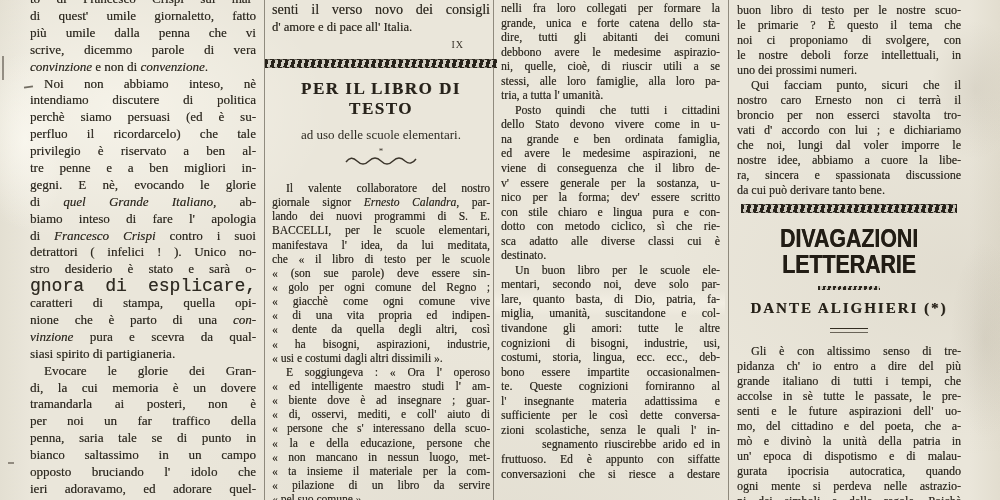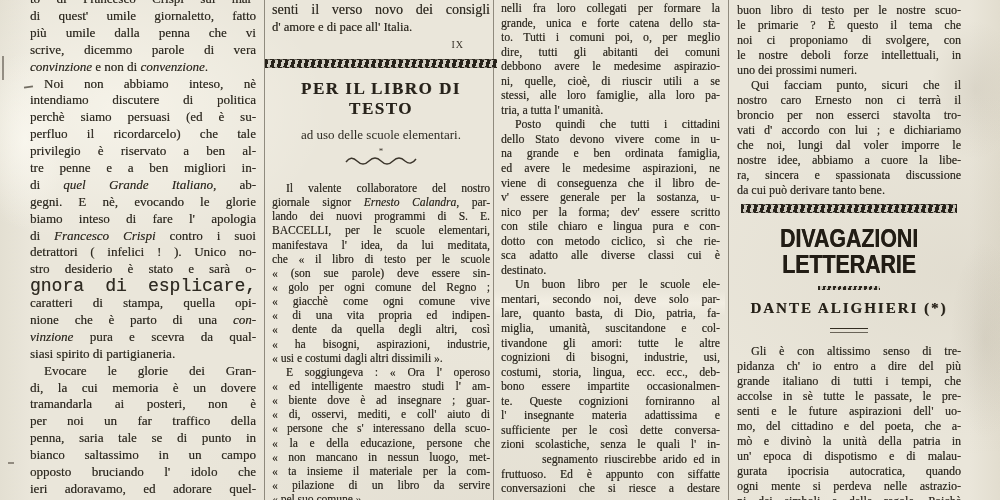--- a/index.html
+++ b/index.html
@@ -83,22 +83,22 @@
         <div class="ln" style="font-size: 13px; line-height: 16.9px; height: 16.9px;"><span class="inner"><span>di quest' umile giornaletto, fatto</span></span></div>
         <div class="ln" style="font-size: 13px; line-height: 16.9px; height: 16.9px;"><span class="inner"><span>più umile dalla penna che vi</span></span></div>
         <div class="ln" style="font-size: 13px; line-height: 16.9px; height: 16.9px;"><span class="inner"><span>scrive, dicemmo parole di vera</span></span></div>
         <div class="ln end" style="font-size: 13px; line-height: 16.9px; height: 16.9px;"><span class="inner"><i>convinzione</i><span> e non di </span><i>convenzione</i><span>.</span></span></div>
         <div class="ln ind" style="font-size: 13px; line-height: 16.9px; height: 16.9px;"><span class="inner"><span>Noi non abbiamo inteso, nè</span></span></div>
         <div class="ln" style="font-size: 13px; line-height: 16.9px; height: 16.9px;"><span class="inner"><span>intendiamo discutere di politica</span></span></div>
         <div class="ln" style="font-size: 13px; line-height: 16.9px; height: 16.9px;"><span class="inner"><span>perchè siamo persuasi (ed è su-</span></span></div>
         <div class="ln" style="font-size: 13px; line-height: 16.9px; height: 16.9px;"><span class="inner"><span>perfluo il ricordarcelo) che tale</span></span></div>
         <div class="ln" style="font-size: 13px; line-height: 16.9px; height: 16.9px;"><span class="inner"><span>privilegio è riservato a ben al-</span></span></div>
         <div class="ln" style="font-size: 13px; line-height: 16.9px; height: 16.9px;"><span class="inner"><span>tre penne e a ben migliori in-</span></span></div>
+        <div class="ln" style="font-size: 13px; line-height: 16.9px; height: 16.9px;"><span class="inner"><span>gegni. E nè, evocando le glorie</span></span></div>
         <div class="ln" style="font-size: 13px; line-height: 16.9px; height: 16.9px;"><span class="inner"><span>di </span><i>quel Grande Italiano</i><span>, ab-</span></span></div>
-        <div class="ln" style="font-size: 13px; line-height: 16.9px; height: 16.9px;"><span class="inner"><span>gegni. E nè, evocando le glorie</span></span></div>
         <div class="ln" style="font-size: 13px; line-height: 16.9px; height: 16.9px;"><span class="inner"><span>biamo inteso di fare l' apologia</span></span></div>
         <div class="ln" style="font-size: 13px; line-height: 16.9px; height: 16.9px;"><span class="inner"><span>di </span><i>Francesco Crispi</i><span> contro i suoi</span></span></div>
         <div class="ln" style="font-size: 13px; line-height: 16.9px; height: 16.9px;"><span class="inner"><span>detrattori ( infelici ! ). Unico no-</span></span></div>
         <div class="ln" style="font-size: 13px; line-height: 16.9px; height: 16.9px;"><span class="inner"><span>stro desiderio è stato e sarà o-</span></span></div>
         <div class="ln" style="font-size: 18px; line-height: 16.9px; height: 16.9px; font-family: Liberation Mono, monospace;"><span class="inner"><span>gnora di esplicare, fissandola in</span></span></div>
         <div class="ln" style="font-size: 13px; line-height: 16.9px; height: 16.9px;"><span class="inner"><span>caratteri di stampa, quella opi-</span></span></div>
         <div class="ln" style="font-size: 13px; line-height: 16.9px; height: 16.9px;"><span class="inner"><span>nione che è parto di una </span><i>con-</i></span></div>
         <div class="ln" style="font-size: 13px; line-height: 16.9px; height: 16.9px;"><span class="inner"><i>vinzione</i><span> pura e scevra da qual-</span></span></div>
         <div class="ln end" style="font-size: 13px; line-height: 16.9px; height: 16.9px;"><span class="inner"><span>siasi spirito di partigianeria.</span></span></div>
         <div class="ln ind" style="font-size: 13px; line-height: 16.9px; height: 16.9px;"><span class="inner"><span>Evocare le glorie dei Gran-</span></span></div>
@@ -149,21 +149,20 @@
         <div class="ln" style="font-size: 11.5px; line-height: 14.15px; height: 14.15px;"><span class="inner"><span>« non mancano in nessun luogo, met-</span></span></div>
         <div class="ln" style="font-size: 11.5px; line-height: 14.15px; height: 14.15px;"><span class="inner"><span>« ta insieme il materiale per la com-</span></span></div>
         <div class="ln" style="font-size: 11.5px; line-height: 14.15px; height: 14.15px;"><span class="inner"><span>« pilazione di un libro da servire</span></span></div>
         <div class="ln end" style="font-size: 11.5px; line-height: 14.15px; height: 14.15px;"><span class="inner"><span>« pel suo comune ».</span></span></div>
       </div>
     </div>
     <div class="col" style="left: 501px; width: 219px;">
       <div style="margin-top: 2px;">
         <div class="ln" style="font-size: 11.7px; line-height: 14.55px; height: 14.55px;"><span class="inner"><span>nelli fra loro collegati per formare la</span></span></div>
         <div class="ln" style="font-size: 11.7px; line-height: 14.55px; height: 14.55px;"><span class="inner"><span>grande, unica e forte catena dello sta-</span></span></div>
-        <div class="ln" style="font-size: 11.7px; line-height: 14.55px; height: 14.55px;"><span class="inner"><span>to. Tutti i comuni poi, o, per meglio</span></span></div>
         <div class="ln" style="font-size: 11.7px; line-height: 14.55px; height: 14.55px;"><span class="inner"><span>dire, tutti gli abitanti dei comuni</span></span></div>
         <div class="ln" style="font-size: 11.7px; line-height: 14.55px; height: 14.55px;"><span class="inner"><span>debbono avere le medesime aspirazio-</span></span></div>
         <div class="ln" style="font-size: 11.7px; line-height: 14.55px; height: 14.55px;"><span class="inner"><span>ni, quelle, cioè, di riuscir utili a se</span></span></div>
         <div class="ln" style="font-size: 11.7px; line-height: 14.55px; height: 14.55px;"><span class="inner"><span>stessi, alle loro famiglie, alla loro pa-</span></span></div>
         <div class="ln end" style="font-size: 11.7px; line-height: 14.55px; height: 14.55px;"><span class="inner"><span>tria, a tutta l' umanità.</span></span></div>
         <div class="ln ind" style="font-size: 11.7px; line-height: 14.55px; height: 14.55px;"><span class="inner"><span>Posto quindi che tutti i cittadini</span></span></div>
         <div class="ln" style="font-size: 11.7px; line-height: 14.55px; height: 14.55px;"><span class="inner"><span>dello Stato devono vivere come in u-</span></span></div>
         <div class="ln" style="font-size: 11.7px; line-height: 14.55px; height: 14.55px;"><span class="inner"><span>na grande e ben ordinata famiglia,</span></span></div>
         <div class="ln" style="font-size: 11.7px; line-height: 14.55px; height: 14.55px;"><span class="inner"><span>ed avere le medesime aspirazioni, ne</span></span></div>
         <div class="ln" style="font-size: 11.7px; line-height: 14.55px; height: 14.55px;"><span class="inner"><span>viene di conseguenza che il libro de-</span></span></div>

